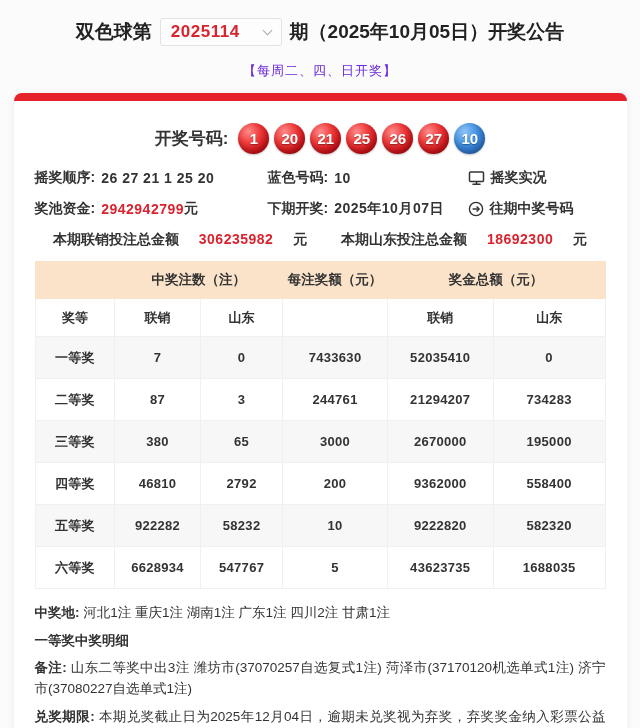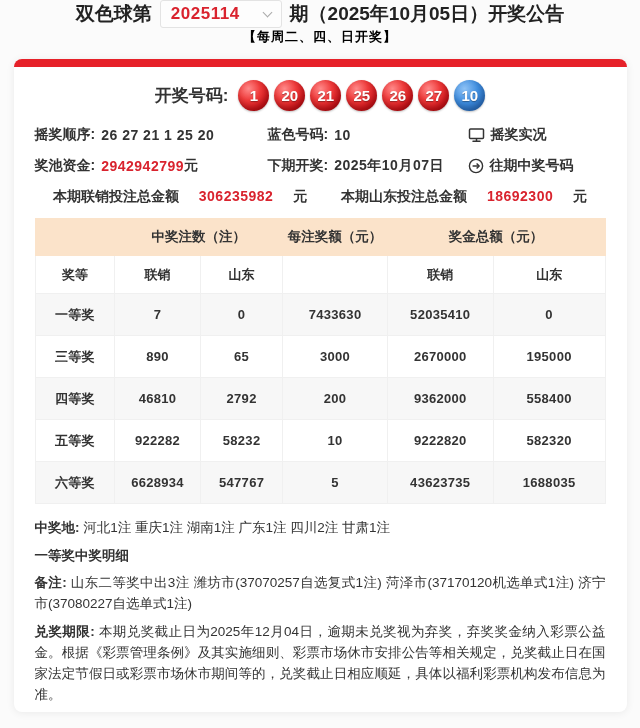--- a/index.html
+++ b/index.html
@@ -4,53 +4,53 @@
 <style>
   * { margin: 0; padding: 0; box-sizing: border-box; }
   html, body {
     width: 640px; height: 728px;
     background: #fbfbfb;
     font-family: "Liberation Sans", "DejaVu Sans", sans-serif;
     color: #333;
     overflow: hidden;
   }
   
-  .page-header { text-align: center; }
+  .page-header { padding-top: 18px; text-align: center; }
   .title-line {
     display: flex; align-items: center; justify-content: center;
     font-size: 19px; font-weight: bold; color: #222;
   }
   .issue-select {
     display: inline-flex; align-items: center; gap: 24px;
     margin: 0 8px; padding: 3px 10px;
     border: 1px solid #e3e3e3; border-radius: 3px; background: #fdfdfd;
     cursor: pointer;
   }
   .issue-select .issue-num { color: #d9232e; font-size: 17px; font-weight: bold; letter-spacing: .5px; }
   .chevron {
     width: 7px; height: 7px; margin-top: -3px;
     border-right: 1.6px solid #aaa; border-bottom: 1.6px solid #aaa;
     transform: rotate(45deg); display: inline-block;
   }
-  .subtitle { margin-top: 0; font-size: 13px; color: #000000; font-weight: bold; letter-spacing: 1px; }
+  .subtitle { margin-top: 16px; font-size: 13px; color: #6d28d9; font-weight: normal; letter-spacing: 1px; }
 
   
   .card {
     width: 613px; margin: 13px auto 0 auto;
     background: #fff; border-radius: 8px;
     box-shadow: 0 1px 8px rgba(0,0,0,.07);
     overflow: hidden;
   }
   .red-bar { height: 8px; background: #e62129; }
   .card-body { padding: 0 21px; }
 
   
   .draw-row {
     display: flex; align-items: center; justify-content: center;
-    padding-top: 13px; gap: 10px;
+    padding-top: 22px; gap: 10px;
   }
   .draw-label { font-size: 17px; font-weight: bold; color: #333; }
   .balls { display: flex; gap: 5px; align-items: center; }
   .ball {
     width: 31px; height: 31px; border-radius: 50%;
     display: inline-flex; align-items: center; justify-content: center;
     color: #fff; font-size: 15px; font-weight: bold;
     text-shadow: 0 1px 1px rgba(0,0,0,.35);
     box-shadow: inset -2px -4px 6px rgba(0,0,0,.25), 0 1px 2px rgba(0,0,0,.25);
   }
@@ -215,22 +215,30 @@
       <tbody>
         <tr>
           <td>一等奖</td>
           <td>7</td>
           <td>0</td>
           <td>7433630</td>
           <td>52035410</td>
           <td>0</td>
         </tr>
         <tr>
+          <td>二等奖</td>
+          <td>87</td>
+          <td>3</td>
+          <td>244761</td>
+          <td>21294207</td>
+          <td>734283</td>
+        </tr>
+        <tr>
           <td>三等奖</td>
-          <td>890</td>
+          <td>380</td>
           <td>65</td>
           <td>3000</td>
           <td>2670000</td>
           <td>195000</td>
         </tr>
         <tr>
           <td>四等奖</td>
           <td>46810</td>
           <td>2792</td>
           <td>200</td>

